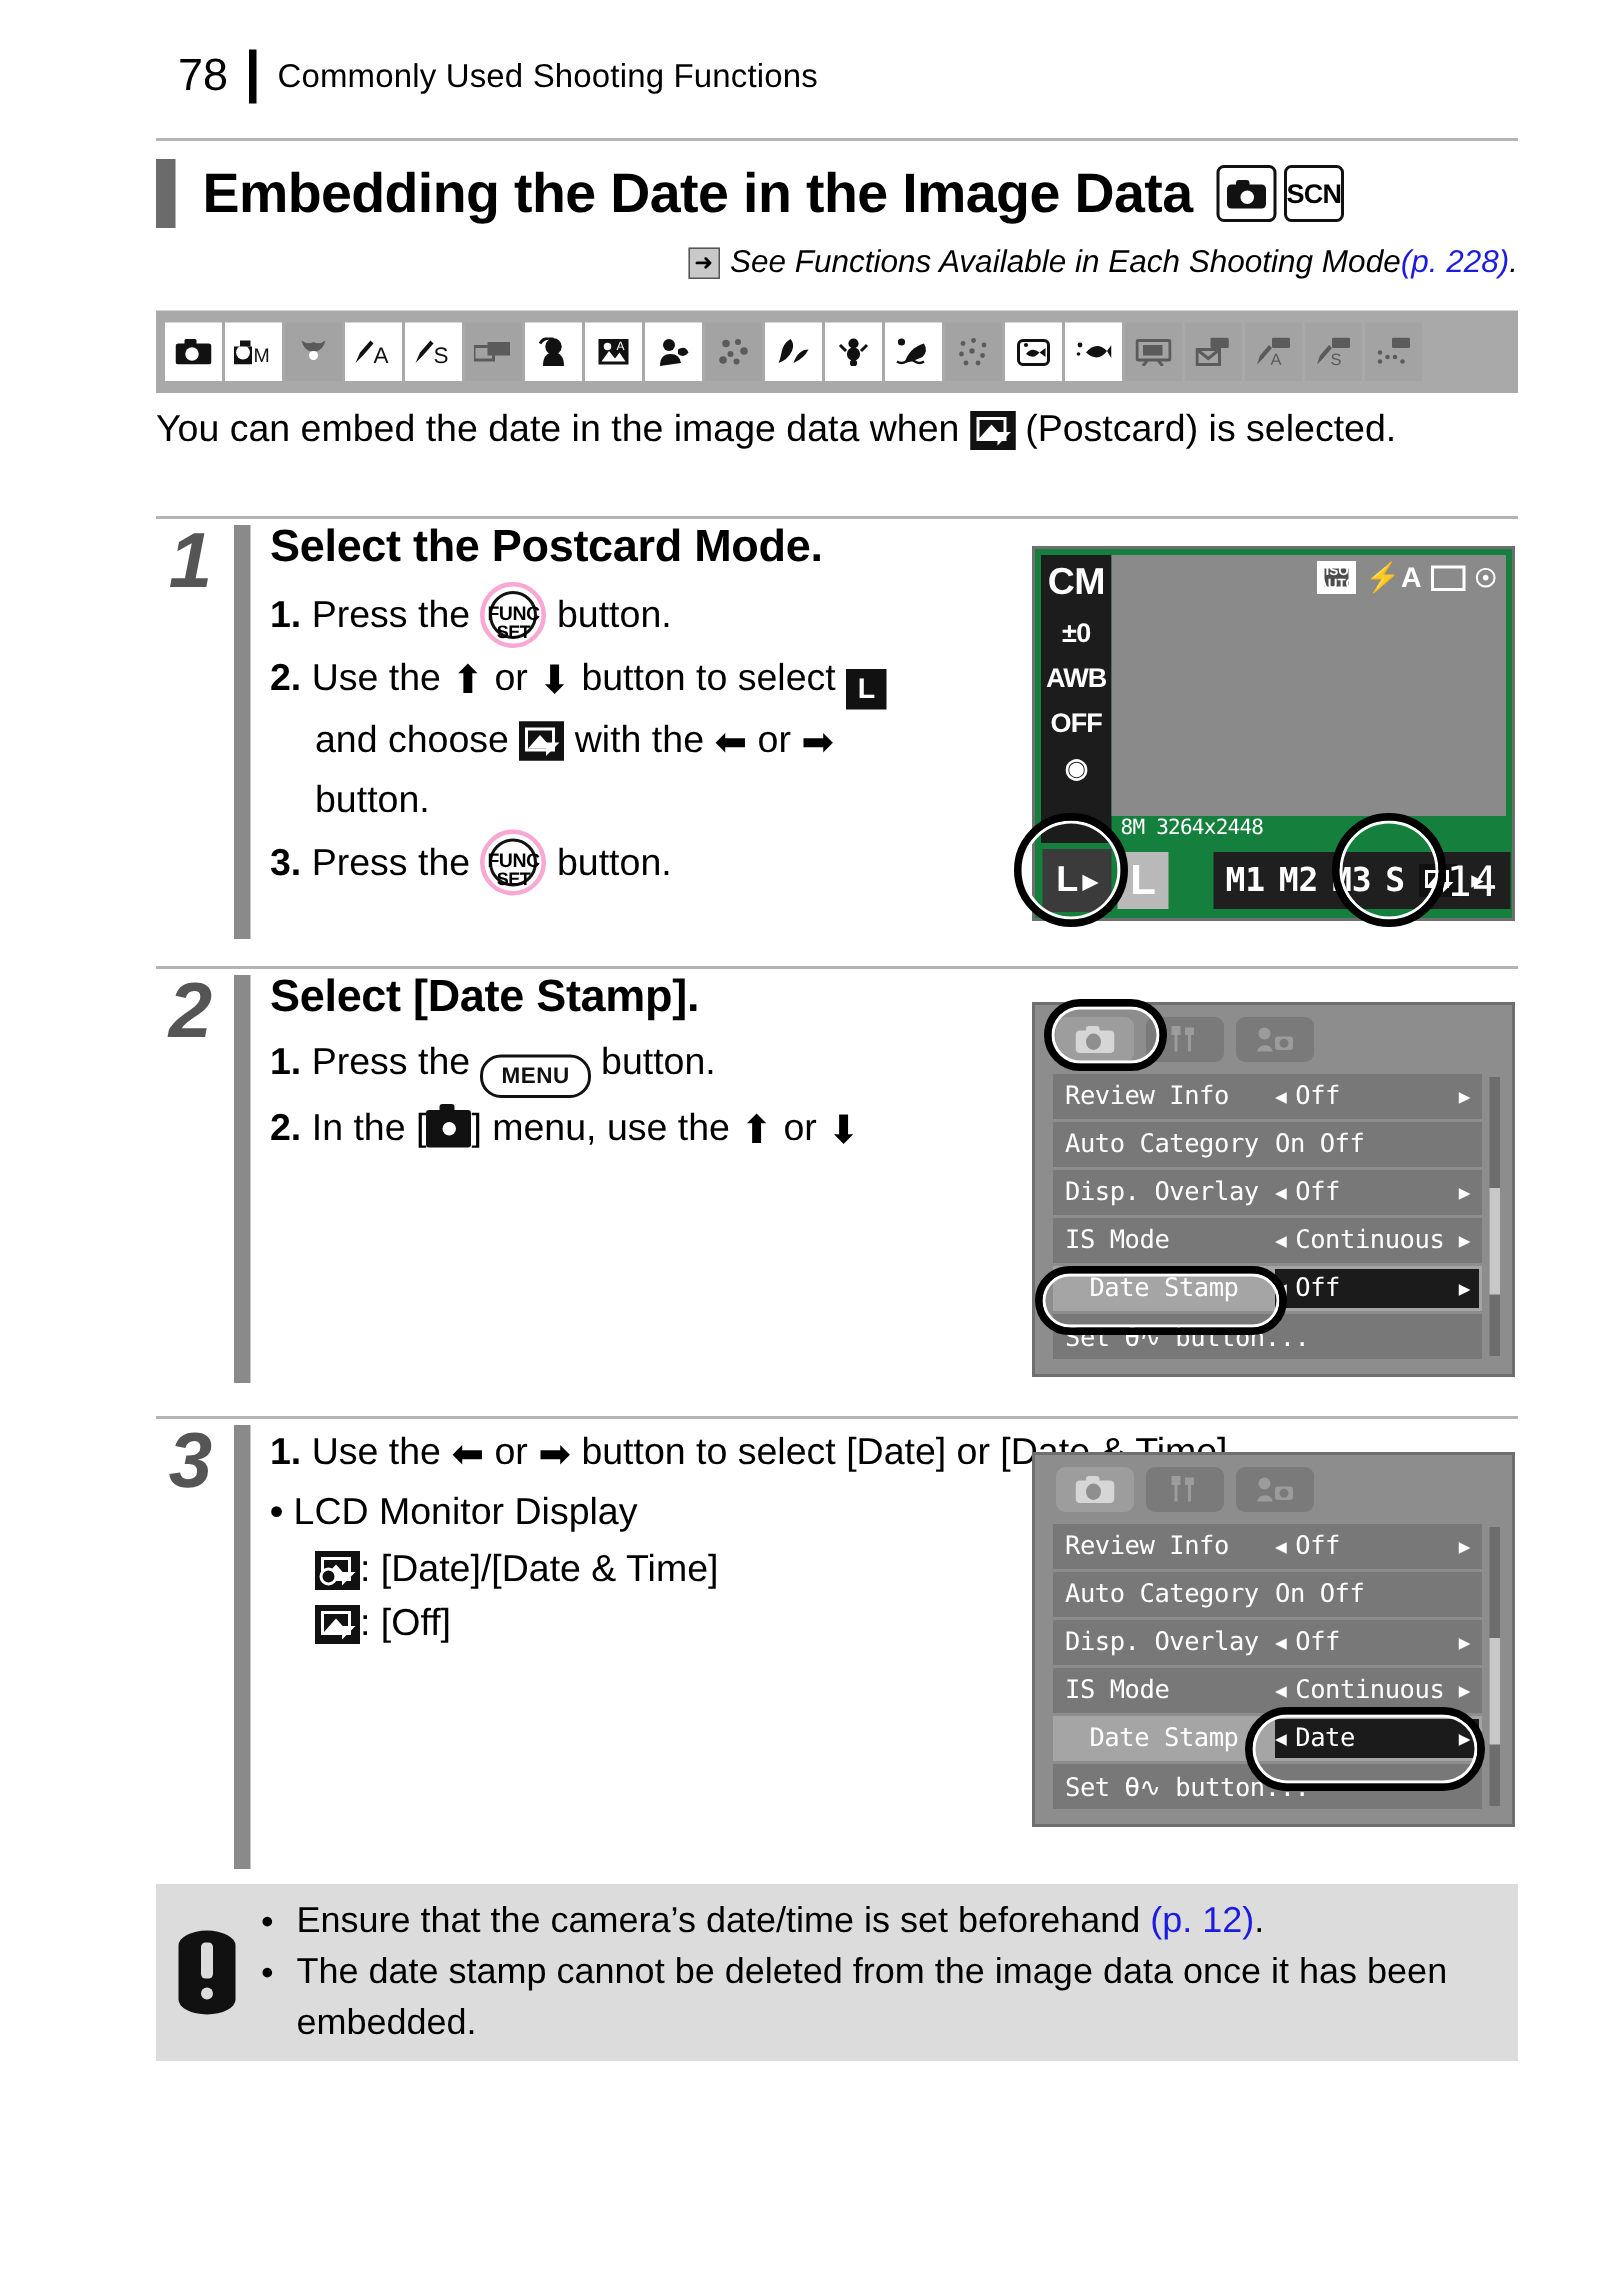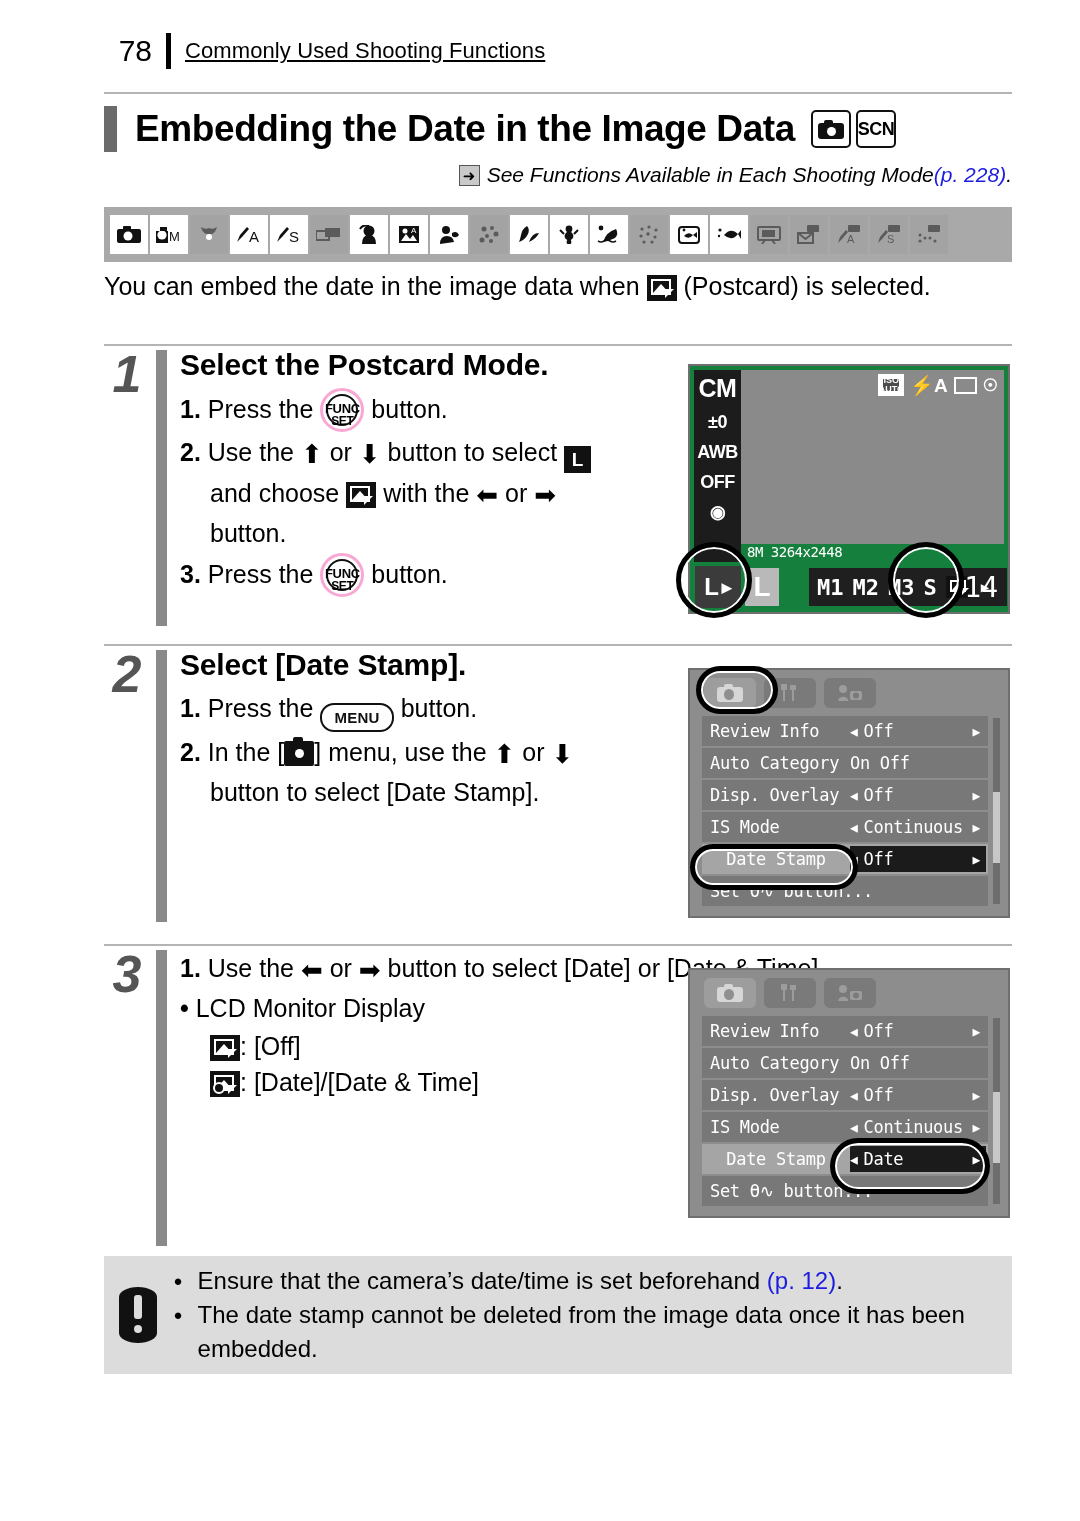--- a/index.html
+++ b/index.html
@@ -21,21 +21,21 @@
   }
   .page-num {
     width: 48px; text-align: right;
     font-size: 30px; font-weight: 400; color: #000;
     margin-left: 104px;
   }
   .header-rule {
     width: 5px; height: 36px; background: #000;
     margin: 0 14px 0 14px;
   }
-  .header-title { font-size: 22px; color: #000; letter-spacing: 0.1px; text-decoration: underline; }
+  .header-title { font-size: 22px; color: #000; letter-spacing: 0.1px; }
 
   .top-hr {
     position: absolute; left: 104px; top: 92px;
     width: 908px; height: 2px; background: #b4b4b4;
   }
 
   
   .title-block {
     position: absolute; left: 104px; top: 103px; width: 908px; height: 52px;
     display: flex; align-items: center;
@@ -594,21 +594,20 @@
   <div class="step-body">
     <div class="step-title">Select [Date Stamp].</div>
     <div class="step-list">
       <span class="li">
         <span class="lbl">1.</span>
         <span>Press the </span><span class="ico-menu">MENU</span><span> button.</span>
       </span>
       <span class="li">
         <span class="lbl">2.</span>
         <span>In the [</span><span class="ico-cambr"></span><span>] menu, use the </span><span class="arr">⬆</span> or <span class="arr">⬇</span>
-        <span class="indent"> button to select [Date Stamp].</span>
       </span>
     </div>
   </div>
 </div>
 
 <div class="menu-shot" style="left:688px; top:668px;">
   <div class="menu-tabs">
     <div class="mtab active">
       <svg width="26" height="18" viewBox="0 0 26 18">
           <rect x="0" y="3" width="26" height="15" rx="3" fill="#d6d6d6"></rect>
@@ -689,24 +688,24 @@
     <div class="step-list">
       <span class="li">
         <span class="lbl">1.</span>
         <span>Use the </span><span class="arr">⬅</span> or <span class="arr">➡</span><span> button to select [Date] or [Date &amp; Time].</span>
       </span>
       <span class="li">
         <span class="lbl">•</span>
         <span>LCD Monitor Display</span>
       </span>
       <span class="li indent" style="line-height:36px;">
+        <span class="ico ico-postcard with-clock"><span class="pc-in"></span><span class="pc-mt"></span><span class="pc-corner"></span><span class="pc-clock"></span></span><span>: [Date]/[Date &amp; Time]</span>
+      </span>
+      <span class="li indent" style="line-height:36px;">
         <span class="ico ico-postcard"><span class="pc-in"></span><span class="pc-mt"></span><span class="pc-corner"></span></span><span>: [Off]</span>
-      </span>
-      <span class="li indent" style="line-height:36px;">
-        <span class="ico ico-postcard with-clock"><span class="pc-in"></span><span class="pc-mt"></span><span class="pc-corner"></span><span class="pc-clock"></span></span><span>: [Date]/[Date &amp; Time]</span>
       </span>
     </div>
   </div>
 </div>
 
 <div class="menu-shot" style="left:688px; top:968px;">
   <div class="menu-tabs">
     <div class="mtab active">
       <svg width="26" height="18" viewBox="0 0 26 18">
           <rect x="0" y="3" width="26" height="15" rx="3" fill="#d6d6d6"></rect>

